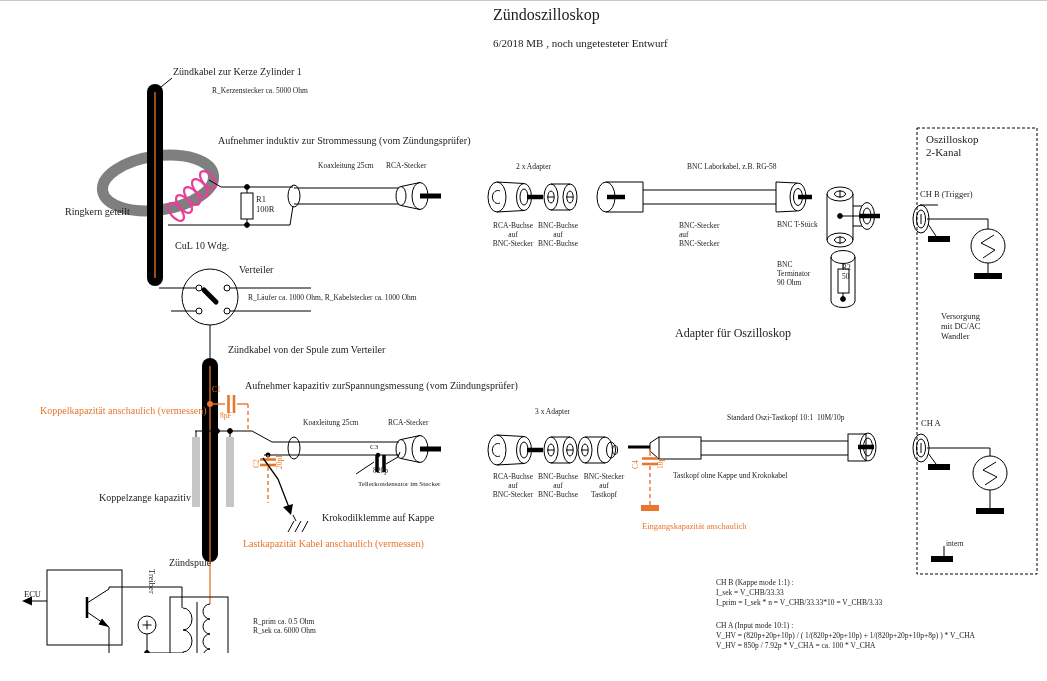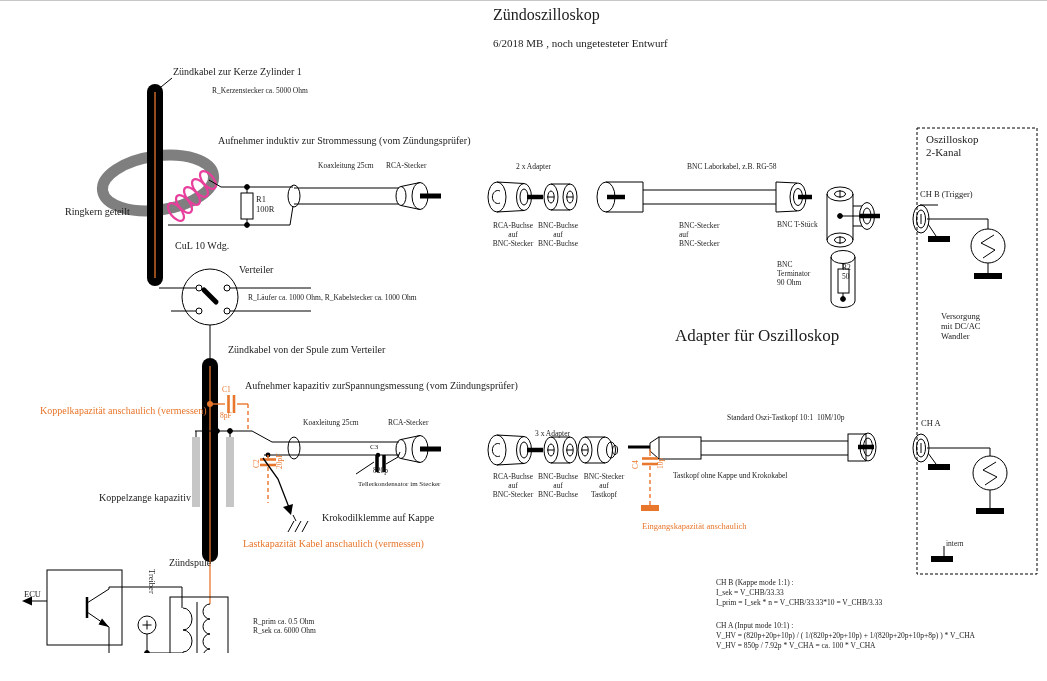--- a/index.html
+++ b/index.html
@@ -1,20 +1,20 @@
 <!DOCTYPE html>
 <html><head>
 <meta charset="utf-8">
 <style>
   html,body{margin:0;padding:0;background:#fff;}
   #stage{position:relative;width:1047px;height:653px;background:#fff;overflow:hidden;
          font-family:Liberation Serif, serif;}
   svg{position:absolute;left:0;top:0;}
   .lb{position:absolute;color:#1c1c1c;white-space:pre-line;line-height:1.18;}
-  .t16{font-size:16px}.t13{font-size:17px}.t11{font-size:11px}.t10{font-size:10px}
+  .t16{font-size:16px}.t13{font-size:12px}.t11{font-size:11px}.t10{font-size:10px}
   .t85{font-size:8.5px}.t75{font-size:7.5px}.t7{font-size:7px}
   .or{color:#E8762C}
   .ctr{text-align:center;width:60px;}
   .pre{white-space:pre;}
   .rm90{transform:rotate(-90deg);transform-origin:0 0;white-space:pre;}
   .r90{transform:rotate(90deg);transform-origin:0 0;white-space:pre;}
 </style>
 </head>
 <body>
 
@@ -328,21 +328,21 @@
 100R</span>
 <span class="lb t75" style="left:318px;top:162px">Koaxleitung 25cm</span>
 <span class="lb t75" style="left:386px;top:162px">RCA-Stecker</span>
 
 <span class="lb t10" style="left:239px;top:264px">Verteiler</span>
 <span class="lb t75" style="left:248px;top:294px">R_Läufer ca. 1000 Ohm, R_Kabelstecker ca. 1000 Ohm</span>
 <span class="lb t10" style="left:228px;top:344px">Zündkabel von der Spule zum Verteiler</span>
 
 <span class="lb t10" style="left:245px;top:380px">Aufnehmer kapazitiv zurSpannungsmessung (vom Zündungsprüfer)</span>
 <span class="lb t10 or" style="left:40px;top:405px">Koppelkapazität anschaulich (vermessen)</span>
-<span class="lb t75 or" style="left:222px;top:386px">C1</span>
+<span class="lb t75 or" style="left:212px;top:386px">C1</span>
 <span class="lb t75 or" style="left:220px;top:412px">8pF</span>
 <span class="lb t75 or rm90" style="left:253px;top:468px">C2</span>
 <span class="lb t75 or rm90" style="left:276px;top:469px">20pF</span>
 <span class="lb t7" style="left:370px;top:443px">C3</span>
 <span class="lb t75" style="left:373px;top:467px">820p</span>
 <span class="lb t7" style="left:358px;top:480px">Tellerkondensator im Stecker</span>
 <span class="lb t75" style="left:303px;top:419px">Koaxleitung 25cm</span>
 <span class="lb t75" style="left:388px;top:419px">RCA-Stecker</span>
 <span class="lb t10" style="left:99px;top:492px">Koppelzange kapazitiv</span>
 <span class="lb t10" style="left:322px;top:512px">Krokodilklemme auf Kappe</span>
@@ -369,21 +369,21 @@
 <span class="lb t11" style="left:926px;top:133px">Oszilloskop
 2-Kanal</span>
 <span class="lb t85" style="left:920px;top:189px">CH B (Trigger)</span>
 <span class="lb t85" style="left:941px;top:311px">Versorgung
 mit DC/AC
 Wandler</span>
 <span class="lb t85" style="left:921px;top:418px">CH A</span>
 <span class="lb t75" style="left:946px;top:540px">intern</span>
 
 <span class="lb t13" style="left:675px;top:326px">Adapter für Oszilloskop</span>
-<span class="lb t75" style="left:535px;top:430px">3 x Adapter</span>
+<span class="lb t75" style="left:535px;top:408px">3 x Adapter</span>
 <span class="lb t75 pre" style="left:727px;top:414px">Standard Oszi-Tastkopf 10:1  10M/10p</span>
 <span class="lb t75 ctr" style="left:483px;top:473px">RCA-Buchse
 auf
 BNC-Stecker</span>
 <span class="lb t75 ctr" style="left:528px;top:473px">BNC-Buchse
 auf
 BNC-Buchse</span>
 <span class="lb t75 ctr" style="left:574px;top:473px">BNC-Stecker
 auf
 Tastkopf</span>

